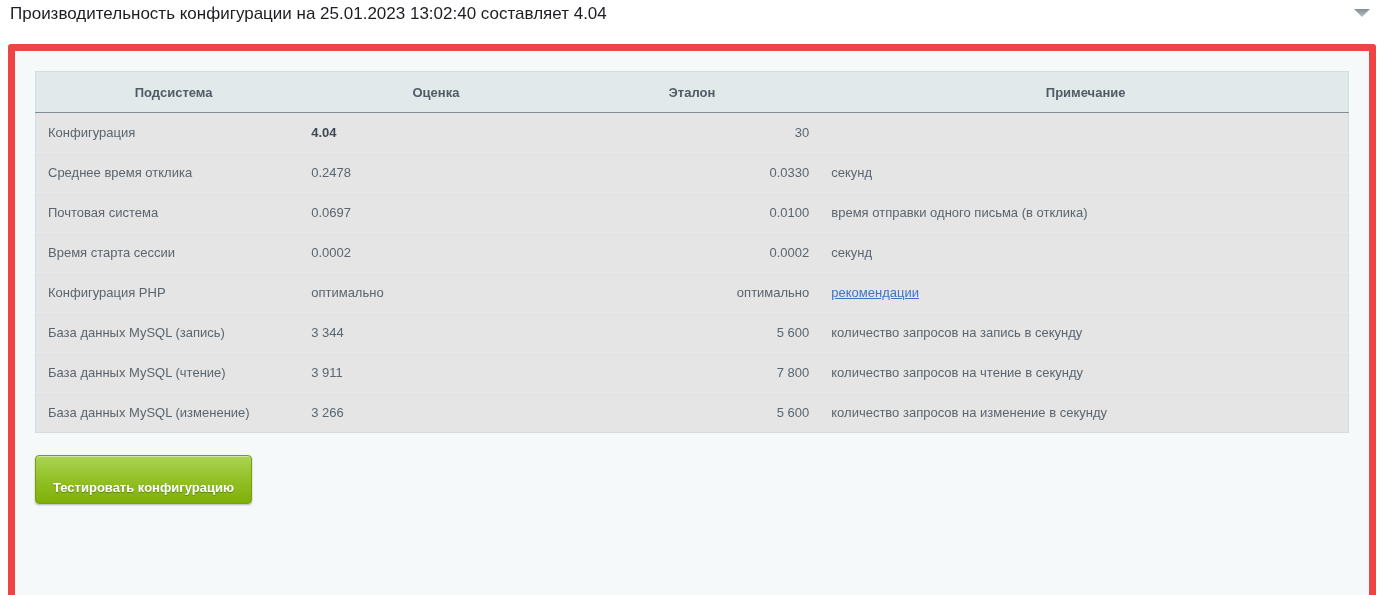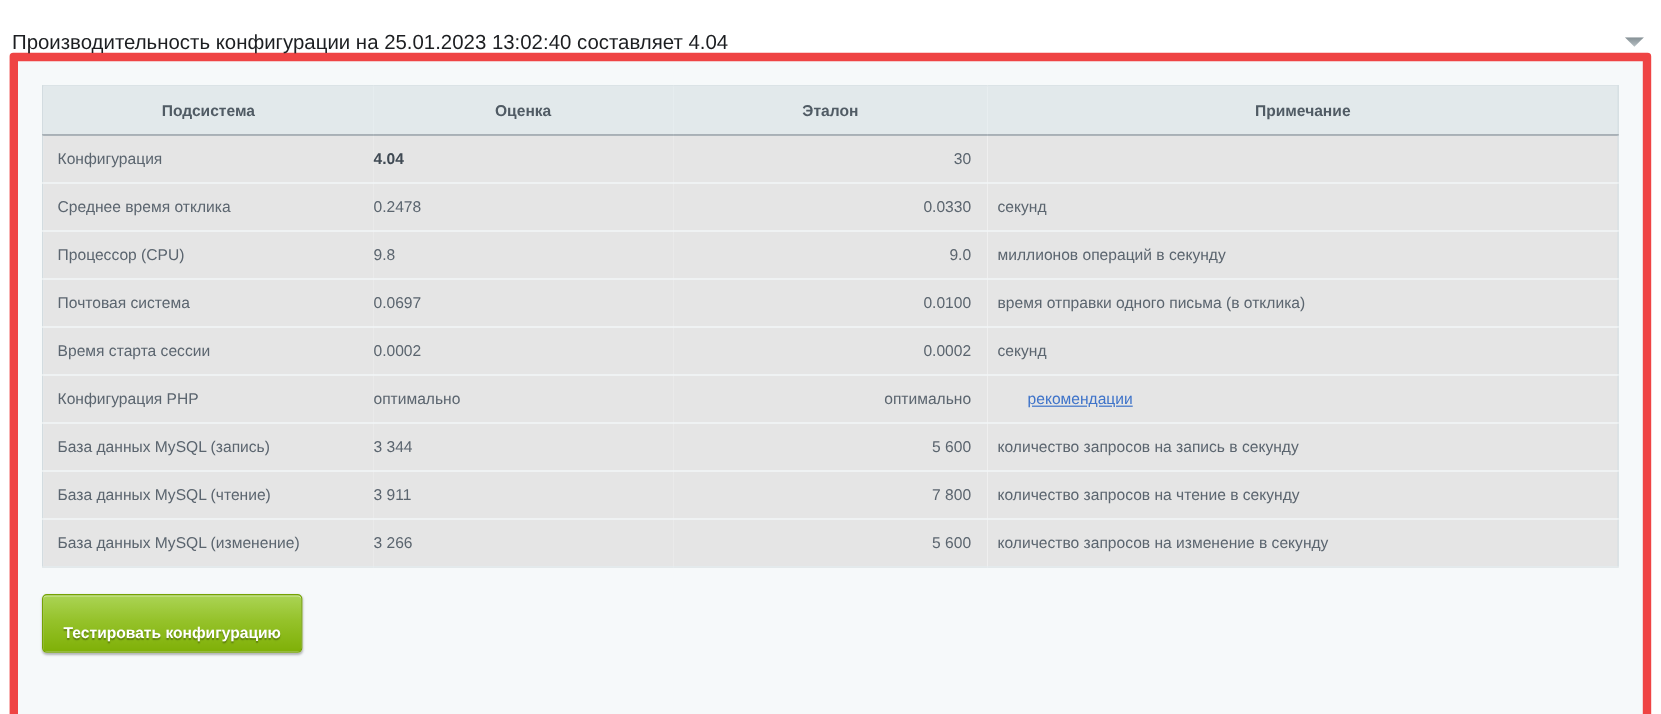--- a/index.html
+++ b/index.html
@@ -5,21 +5,21 @@
   * { box-sizing: border-box; margin: 0; padding: 0; }
   html, body {
     width: 1384px; height: 595px;
     background: #ffffff;
     font-family: "Liberation Sans", sans-serif;
     overflow: hidden;
   }
   
   .title-row {
     display: flex; align-items: flex-start; justify-content: space-between;
-    padding: 26px 14px 0 10px;
+    padding: 4px 14px 0 10px;
     height: 44px;
   }
   .page-title {
     font-size: 17px; font-weight: 400; color: #1c1e21; letter-spacing: 0;
   }
   .collapse-icon {
     margin-top: 5px; cursor: pointer; display: inline-block; line-height: 0;
   }
   
   .panel {
@@ -52,21 +52,21 @@
     background: #e5e5e5;
     white-space: nowrap; overflow: hidden;
   }
   .perf-table tr:last-child td { border-bottom: 1px solid #d3dce0; }
   td.col-subsystem { text-align: left;  padding-left: 12px; }
   td.col-score     { text-align: left; padding-right: 12px; }
   td.col-reference { text-align: right; padding-right: 14px; }
   td.col-note      { text-align: left;  padding-left: 8px; }
   td.bold { font-weight: 700; color: #3f4953; }
   td.col-note a {
-    color: #3e73c9; text-decoration: underline; cursor: pointer; margin-left: 25px;
+    color: #3e73c9; text-decoration: underline; cursor: pointer;
   }
   
   .test-button {
     display: inline-block;
     margin-top: 22px;
     padding: 24px 17px 8px;
     font-family: "Liberation Sans", sans-serif;
     font-size: 13px; font-weight: 700; color: #ffffff;
     text-shadow: 0 1px 1px rgba(0,0,0,0.30);
     background: linear-gradient(to bottom, #abd455 0%, #95c22a 45%, #7fb007 100%);
@@ -125,26 +125,20 @@
     <td class="col-note"></td>
   </tr>
 
   <tr>
     <td class="col-subsystem">Среднее время отклика</td>
     <td class="col-score">0.2478</td>
     <td class="col-reference">0.0330</td>
     <td class="col-note">секунд</td>
   </tr>
 
-  <tr>
-    <td class="col-subsystem">Процессор (CPU)</td>
-    <td class="col-score">9.8</td>
-    <td class="col-reference">9.0</td>
-    <td class="col-note">миллионов операций в секунду</td>
-  </tr>
 
 
   <tr>
     <td class="col-subsystem">Почтовая система</td>
     <td class="col-score">0.0697</td>
     <td class="col-reference">0.0100</td>
     <td class="col-note">время отправки одного письма (в отклика)</td>
   </tr>
 
   <tr>

